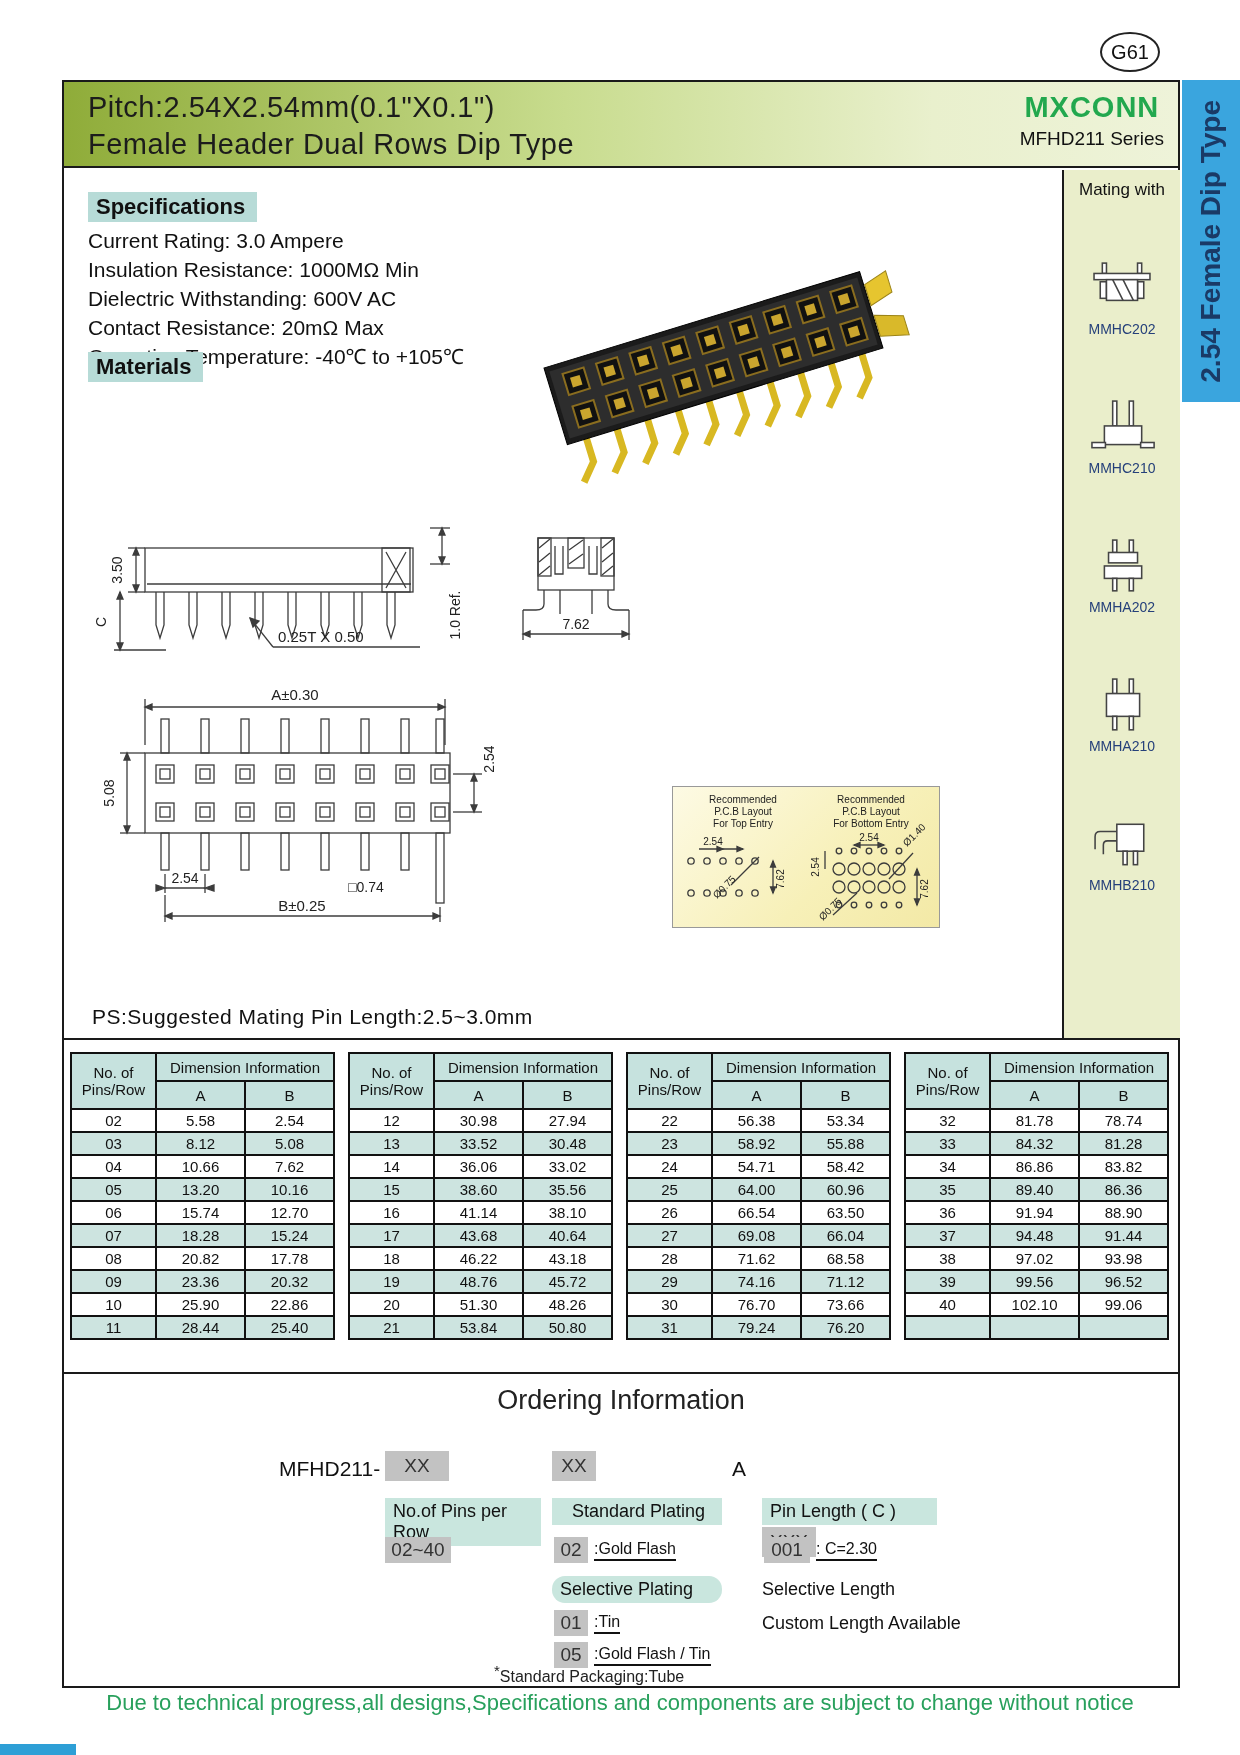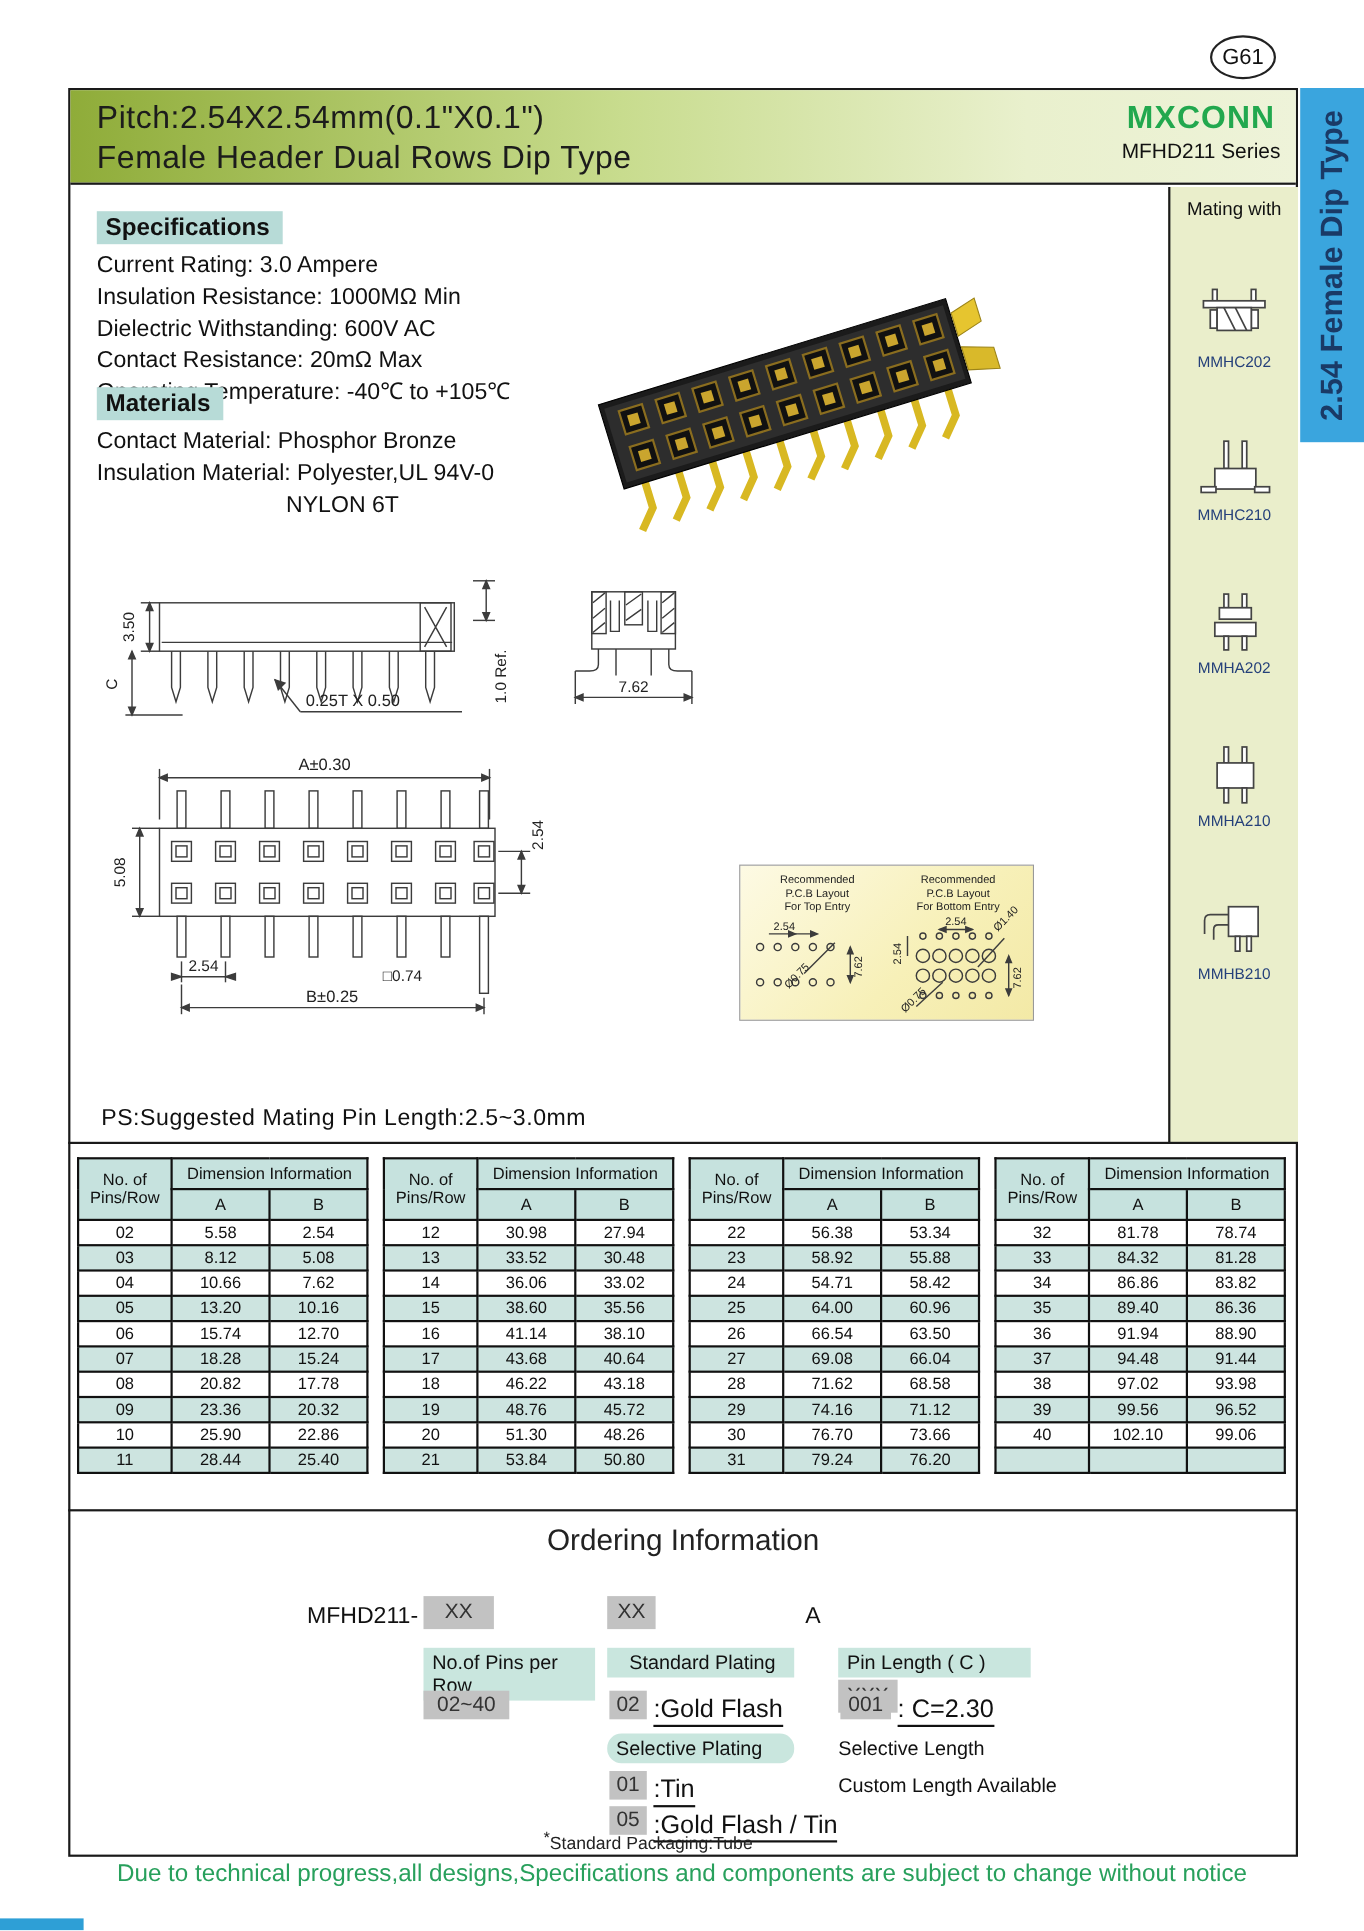--- a/index.html
+++ b/index.html
@@ -48,21 +48,21 @@
   table.dimtable thead th{background:#c6e2de;font-size:15px;height:26px;}
   table.dimtable td{font-size:15px;height:21px;background:#fff;}
   table.dimtable tr.alt td{background:#cde4e0;}
   .two-line{line-height:17px;}
   
   .order-title{left:62px;top:1385px;width:1118px;text-align:center;font-size:27px;color:#222;}
   .order-prefix{font-size:21px;}
   .graybox{background:#c2c2c2;color:#333;text-align:center;font-size:19px;display:flex;align-items:center;justify-content:center;}
   .teallabel{background:#c9e6de;font-size:18px;padding:3px 8px;box-sizing:border-box;}
   .plain18{font-size:18px;}
-  .uval{font-size:23px;border-bottom:2px solid #111;padding-bottom:1px;}
+  .uval{font-size:16px;border-bottom:2px solid #111;padding-bottom:1px;}
   .pack-note{font-size:16px;color:#222;}
   .pack-note sup{font-size:15px;}
   .footer-note{left:0;top:1690px;width:1240px;text-align:center;font-size:22px;color:#28a05c;}
   .corner-bar{left:0;top:1744px;width:76px;height:11px;background:#2e9fd6;}
 </style>
 </head>
 <body>
 
 <div id="page">
 
@@ -156,25 +156,20 @@
       <div>Current Rating: 3.0 Ampere</div>
       <div>Insulation Resistance: 1000MΩ Min</div>
       <div>Dielectric Withstanding: 600V AC</div>
       <div>Contact Resistance: 20mΩ Max</div>
       <div>Operating Temperature: -40℃ to +105℃</div>
     </div>
   </div>
 
   <div class="abs" style="left:88px;top:352px;">
     <div class="sec-title">Materials</div>
-    <div class="spec-lines" style="margin-top:4px;">
-      <div>Contact Material: Phosphor Bronze</div>
-      <div>Insulation Material: Polyester,UL 94V-0</div>
-      <div class="indent">NYLON 6T</div>
-    </div>
   </div>
 
   <svg class="abs" style="left:482px;top:200px;" width="480" height="310" viewBox="0 0 480 310">
     <g transform="translate(62,168) rotate(-17)">
       <g stroke="#d8b822" stroke-width="7" fill="none">
         <path d="M20,78 v26 l-15,17"></path>
           <path d="M52,78 v26 l-15,17"></path>
           <path d="M84,78 v26 l-15,17"></path>
         <path d="M116,78 v26 l-15,17"></path>
           <path d="M148,78 v26 l-15,17"></path>
@@ -725,21 +720,21 @@
   <div class="abs order-prefix" style="left:279px;top:1457px;">MFHD211-</div>
   <div class="abs graybox" style="left:385px;top:1451px;width:64px;height:30px;">XX</div>
   <div class="abs graybox" style="left:552px;top:1451px;width:44px;height:30px;">XX</div>
   <div class="abs order-prefix" style="left:732px;top:1457px;">A</div>
   <div class="abs graybox" style="left:762px;top:1527px;width:54px;height:30px;">XXX</div>
 
   <div class="abs teallabel" style="left:385px;top:1498px;width:156px;">No.of Pins per Row</div>
   <div class="abs teallabel" style="left:552px;top:1498px;width:170px;padding-left:20px;">Standard Plating</div>
   <div class="abs teallabel" style="left:762px;top:1498px;width:175px;">Pin Length ( C )</div>
 
-  <div class="abs graybox" style="left:385px;top:1537px;width:78px;height:26px;">02~40</div>
+  <div class="abs graybox" style="left:385px;top:1537px;width:66px;height:26px;">02~40</div>
 
   <div class="abs graybox" style="left:554px;top:1537px;width:34px;height:26px;">02</div>
   <div class="abs uval" style="left:594px;top:1540px;">:Gold Flash</div>
 
   <div class="abs graybox" style="left:764px;top:1537px;width:46px;height:26px;">001</div>
   <div class="abs uval" style="left:816px;top:1540px;">: C=2.30</div>
 
   <div class="abs teallabel" style="left:552px;top:1576px;width:170px;border-radius:13px;">Selective Plating</div>
   <div class="abs plain18" style="left:762px;top:1579px;">Selective Length</div>
 

